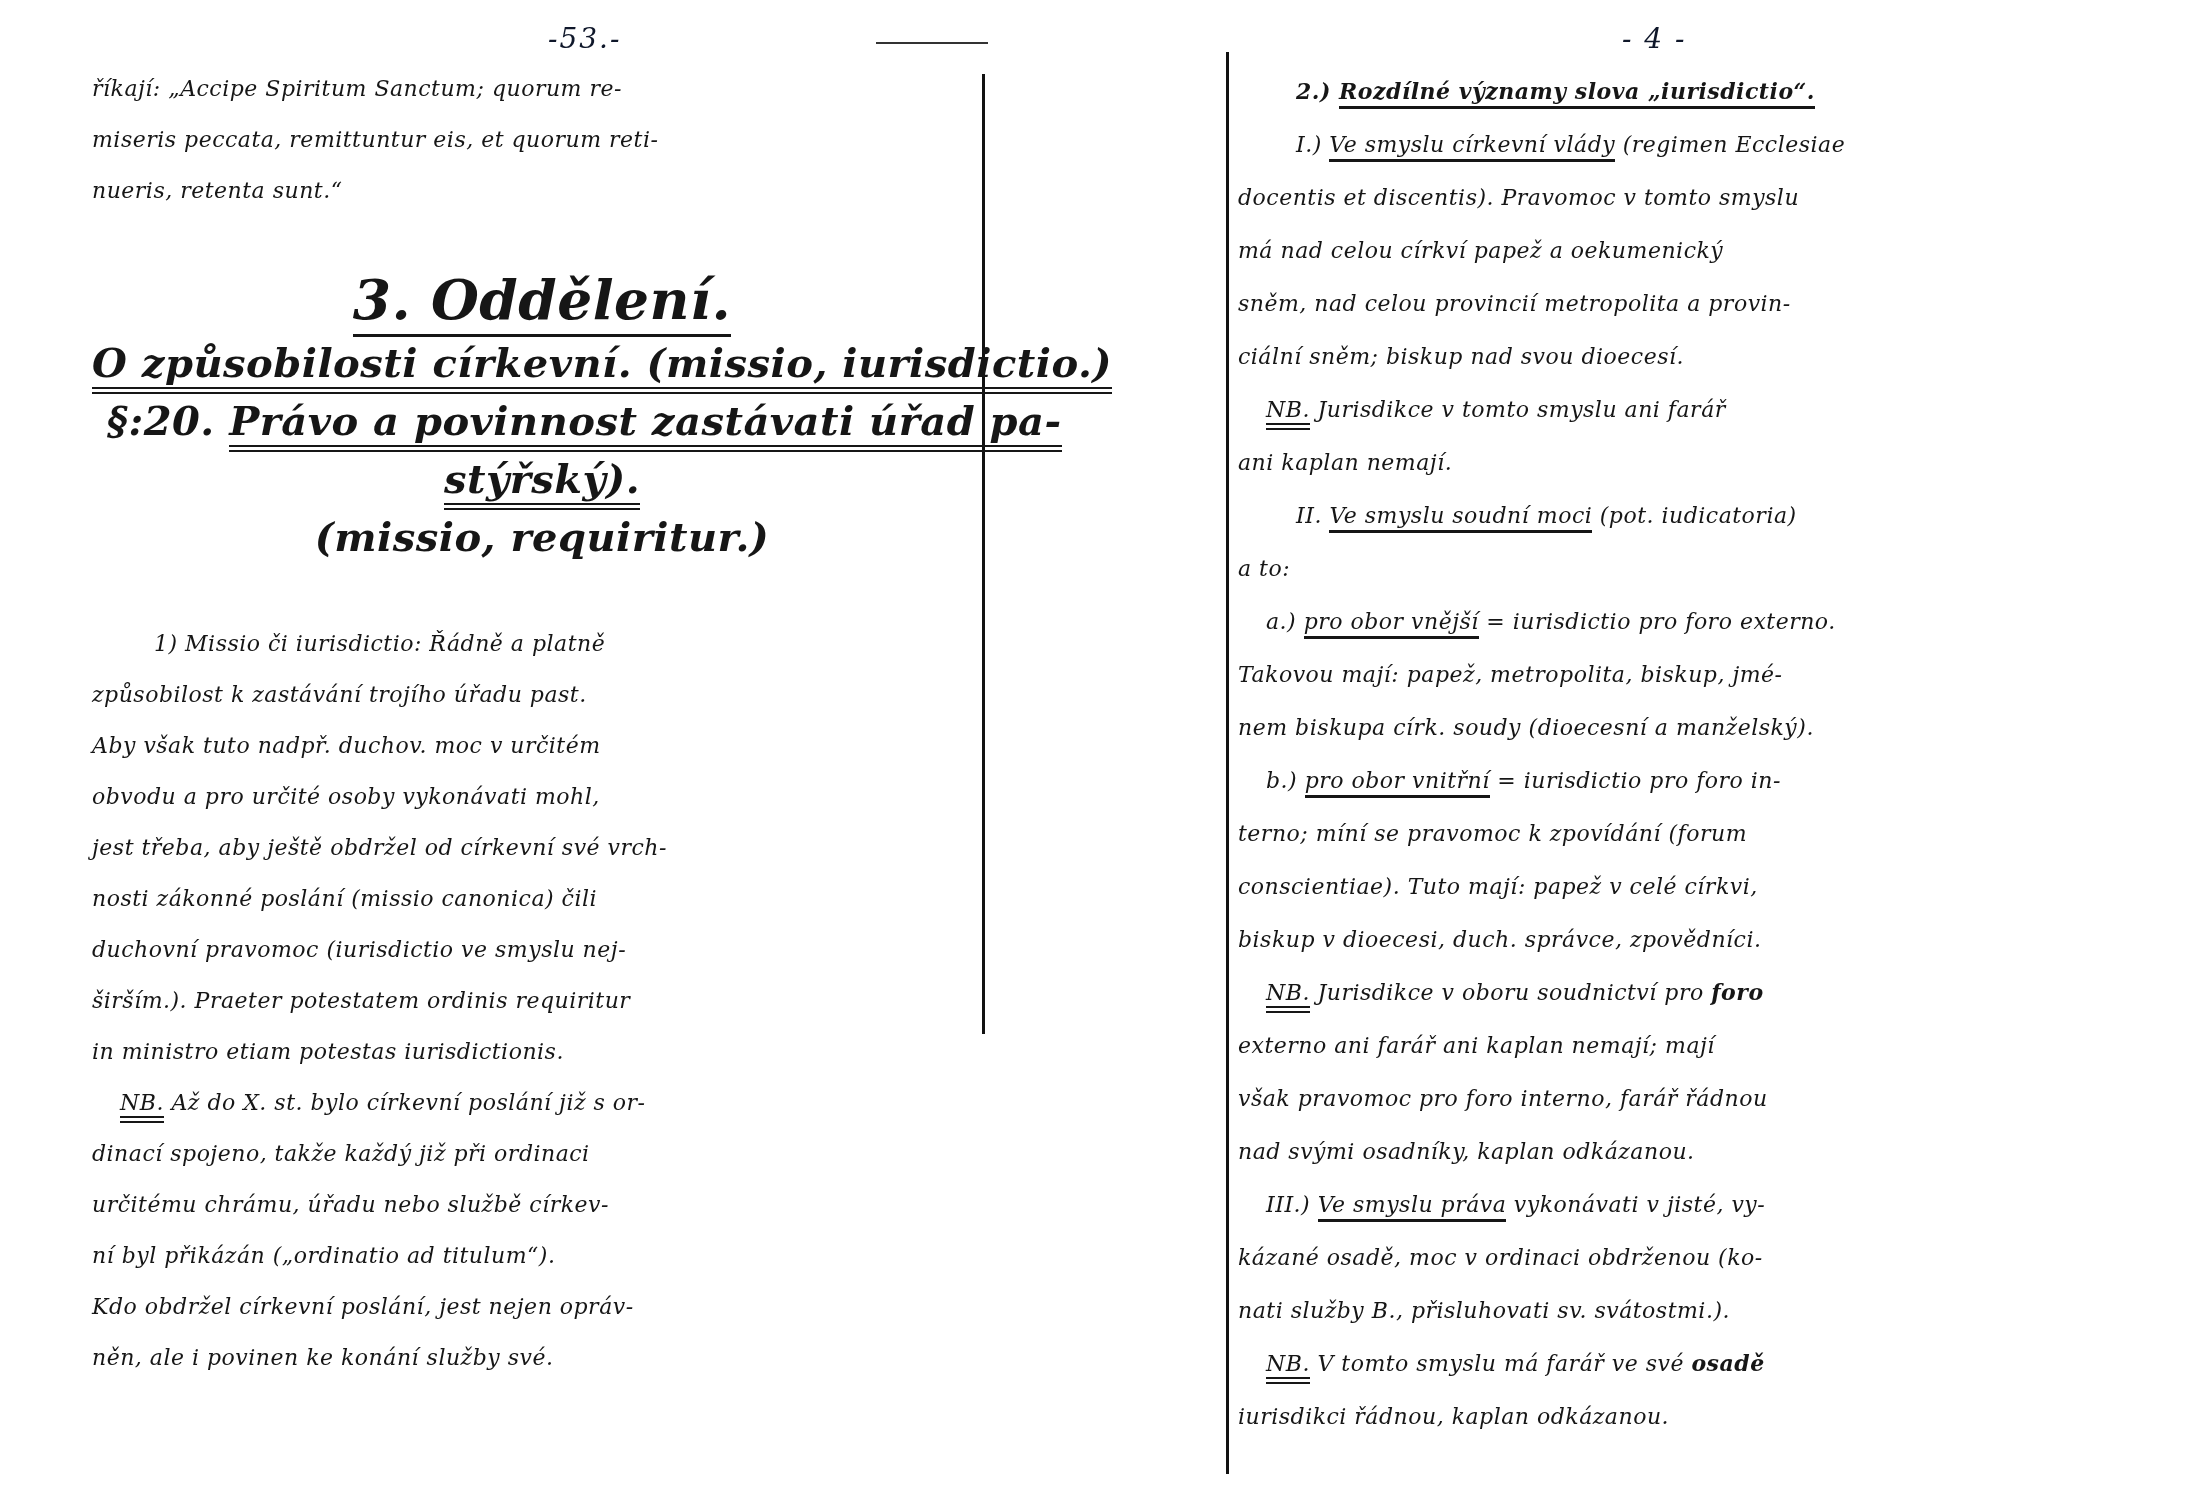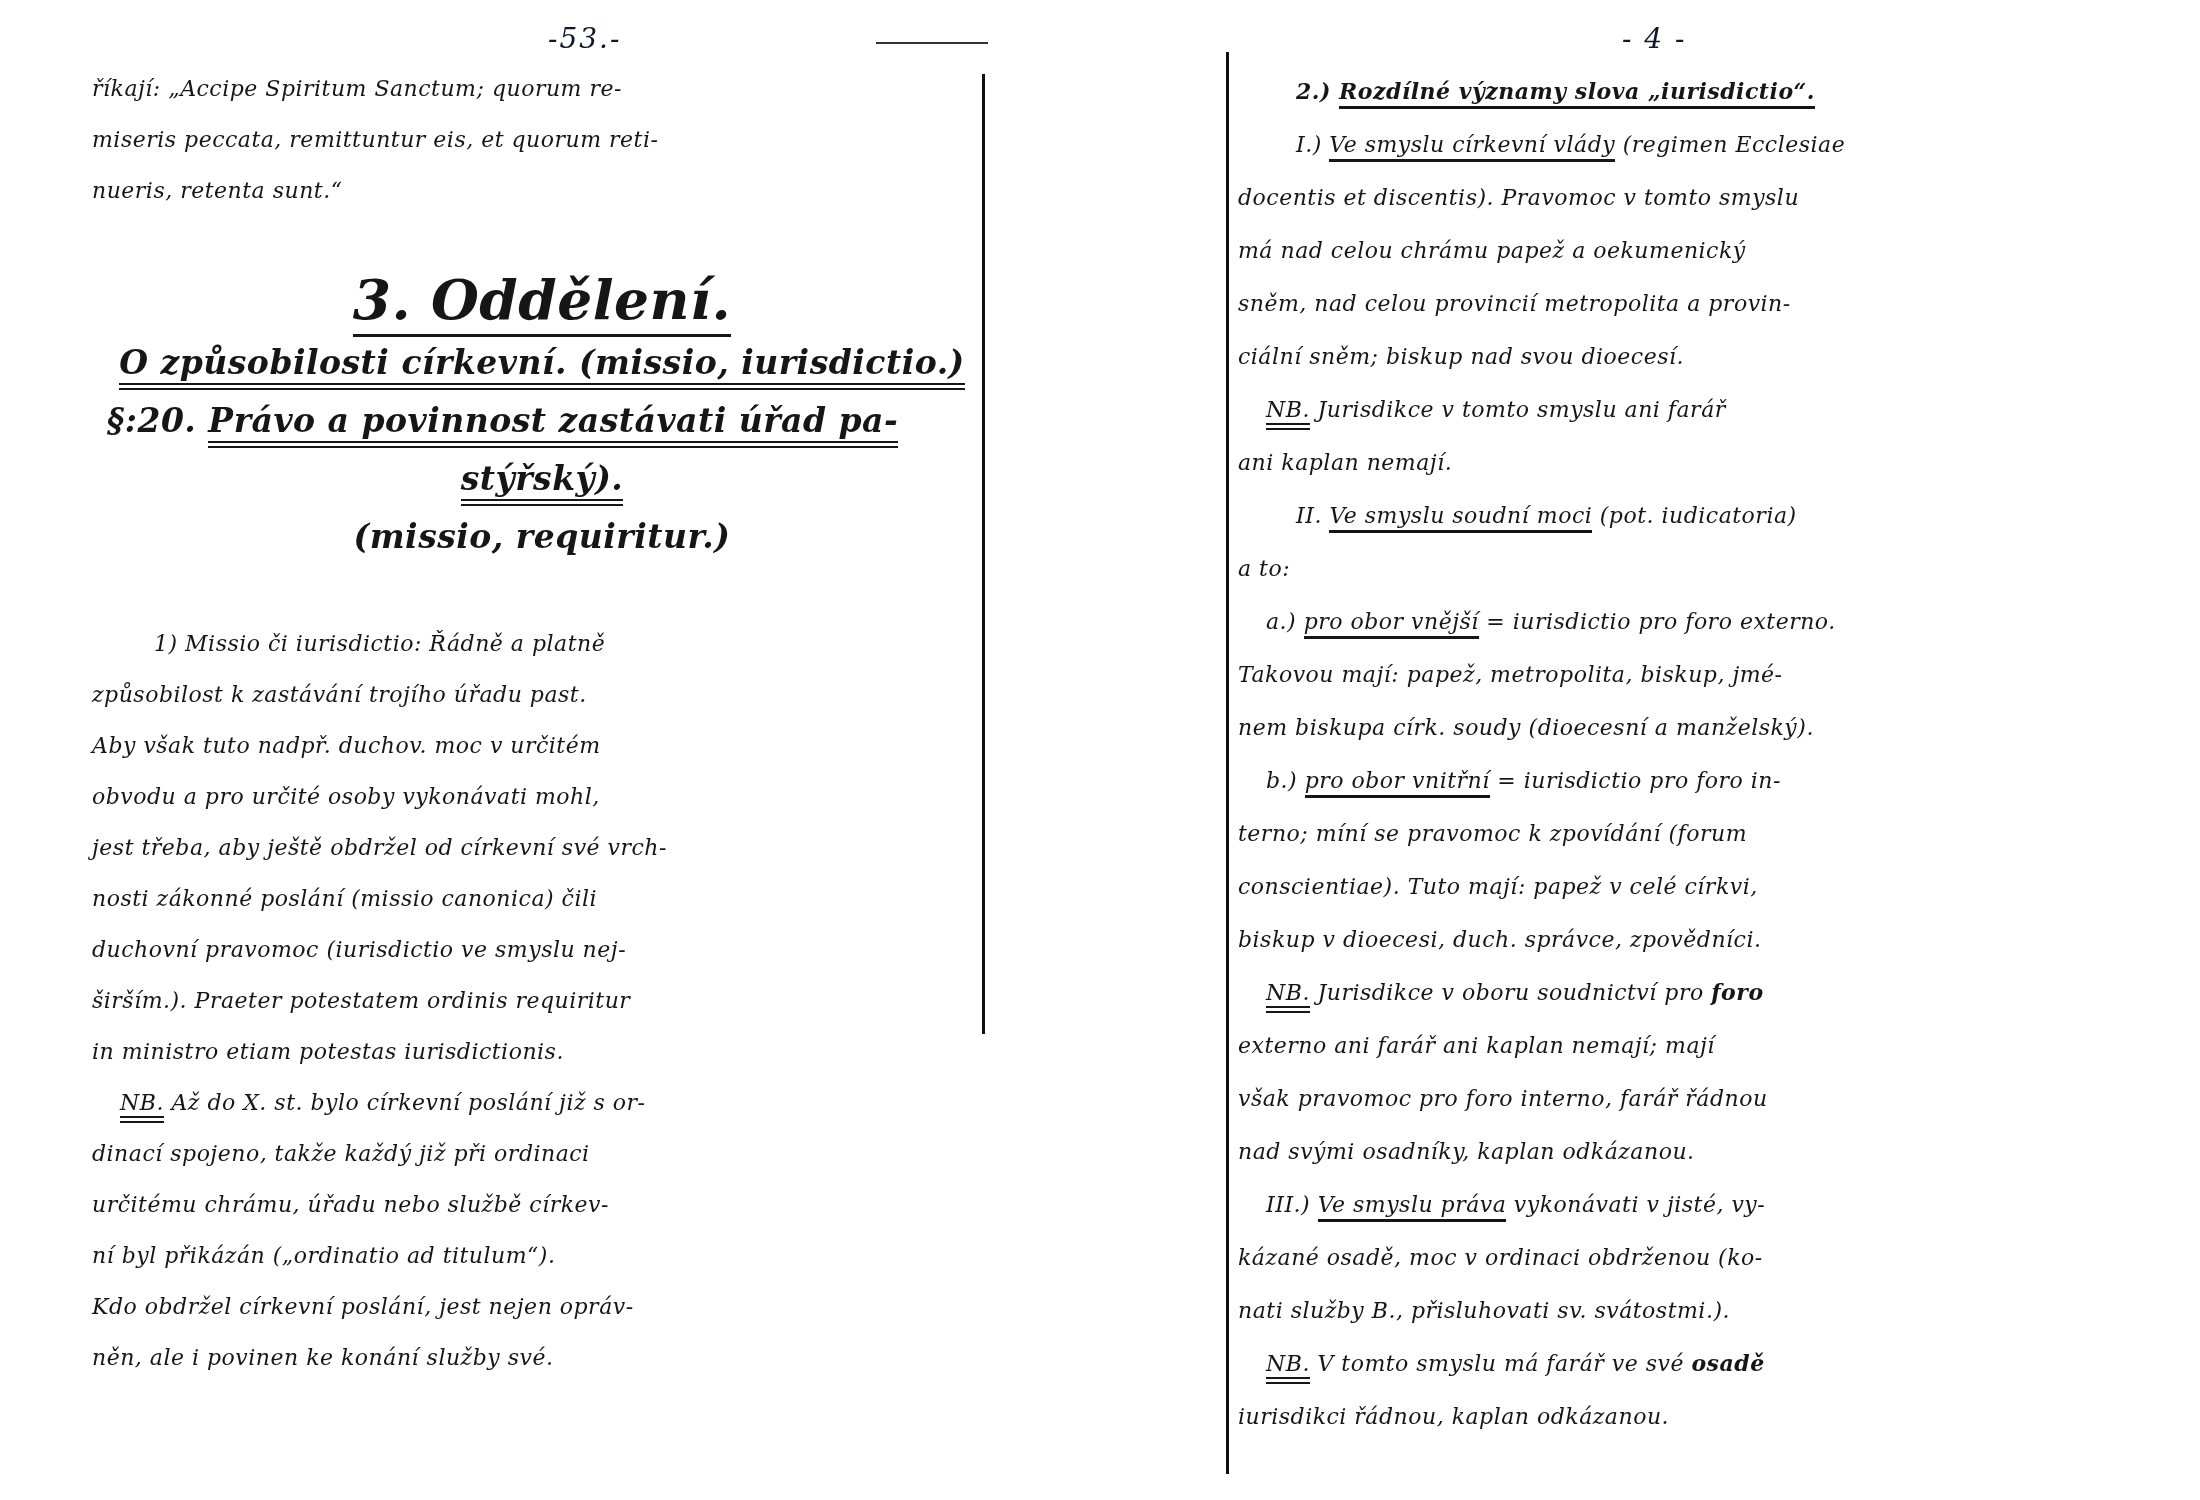--- a/index.html
+++ b/index.html
@@ -21,21 +21,21 @@
   .line{
     white-space:nowrap;
     font-style:italic;
     font-size:22px;
     height:51px;line-height:49px;
     letter-spacing:0.5px;
   }
   .page-right .line{height:53px;line-height:51px;}
   .line.c{text-align:center;}
   .line.h1{font-size:55px;height:68px;line-height:64px;font-weight:bold;}
-  .line.h2{font-size:33px;height:58px;line-height:54px;font-weight:bold;}
+  .line.h2{font-size:40px;height:58px;line-height:54px;font-weight:bold;}
   .seg{display:inline;}
   .u{border-bottom:3px solid #161616;padding-bottom:2px;}
   .u2{border-bottom:7px double #161616;padding-bottom:1px;}
   .b{font-weight:bold;}
   .rule{position:absolute;background:#111111;}
   .rule-left{left:982px;top:74px;width:3px;height:960px;}
   .rule-right{left:1226px;top:52px;width:3px;height:1422px;}
   .stray{position:absolute;left:876px;top:42px;width:112px;height:2px;background:#333;}
 </style>
 </head>
@@ -72,21 +72,21 @@
     <div class="line"><span class="seg">dinací spojeno, takže každý již při ordinaci</span></div>
     <div class="line"><span class="seg">určitému chrámu, úřadu nebo službě církev-</span></div>
     <div class="line"><span class="seg">ní byl přikázán („ordinatio ad titulum“).</span></div>
     <div class="line"><span class="seg">Kdo obdržel církevní poslání, jest nejen opráv-</span></div>
     <div class="line"><span class="seg">něn, ale i povinen ke konání služby své.</span></div>
   </div>
 <div class="page page-right" id="page-1">
     <div class="line" style="padding-left: 58px; font-weight: bold;"><span class="seg">2.) </span><span class="seg u">Rozdílné významy slova „iurisdictio“.</span></div>
     <div class="line" style="padding-left: 58px;"><span class="seg">I.) </span><span class="seg u">Ve smyslu církevní vlády</span><span class="seg"> (regimen Ecclesiae</span></div>
     <div class="line"><span class="seg">docentis et discentis). Pravomoc v tomto smyslu</span></div>
-    <div class="line"><span class="seg">má nad celou chrámu papež a oekumenický</span></div>
+    <div class="line"><span class="seg">má nad celou církví papež a oekumenický</span></div>
     <div class="line"><span class="seg">sněm, nad celou provincií metropolita a provin-</span></div>
     <div class="line"><span class="seg">ciální sněm; biskup nad svou dioecesí.</span></div>
     <div class="line" style="padding-left: 28px;"><span class="seg u2">NB.</span><span class="seg"> Jurisdikce v tomto smyslu ani farář</span></div>
     <div class="line"><span class="seg">ani kaplan nemají.</span></div>
     <div class="line" style="padding-left: 58px;"><span class="seg">II. </span><span class="seg u">Ve smyslu soudní moci</span><span class="seg"> (pot. iudicatoria)</span></div>
     <div class="line"><span class="seg">a to:</span></div>
     <div class="line" style="padding-left: 28px;"><span class="seg">a.) </span><span class="seg u">pro obor vnější</span><span class="seg"> = iurisdictio pro foro externo.</span></div>
     <div class="line"><span class="seg">Takovou mají: papež, metropolita, biskup, jmé-</span></div>
     <div class="line"><span class="seg">nem biskupa círk. soudy (dioecesní a manželský).</span></div>
     <div class="line" style="padding-left: 28px;"><span class="seg">b.) </span><span class="seg u">pro obor vnitřní</span><span class="seg"> = iurisdictio pro foro in-</span></div>

